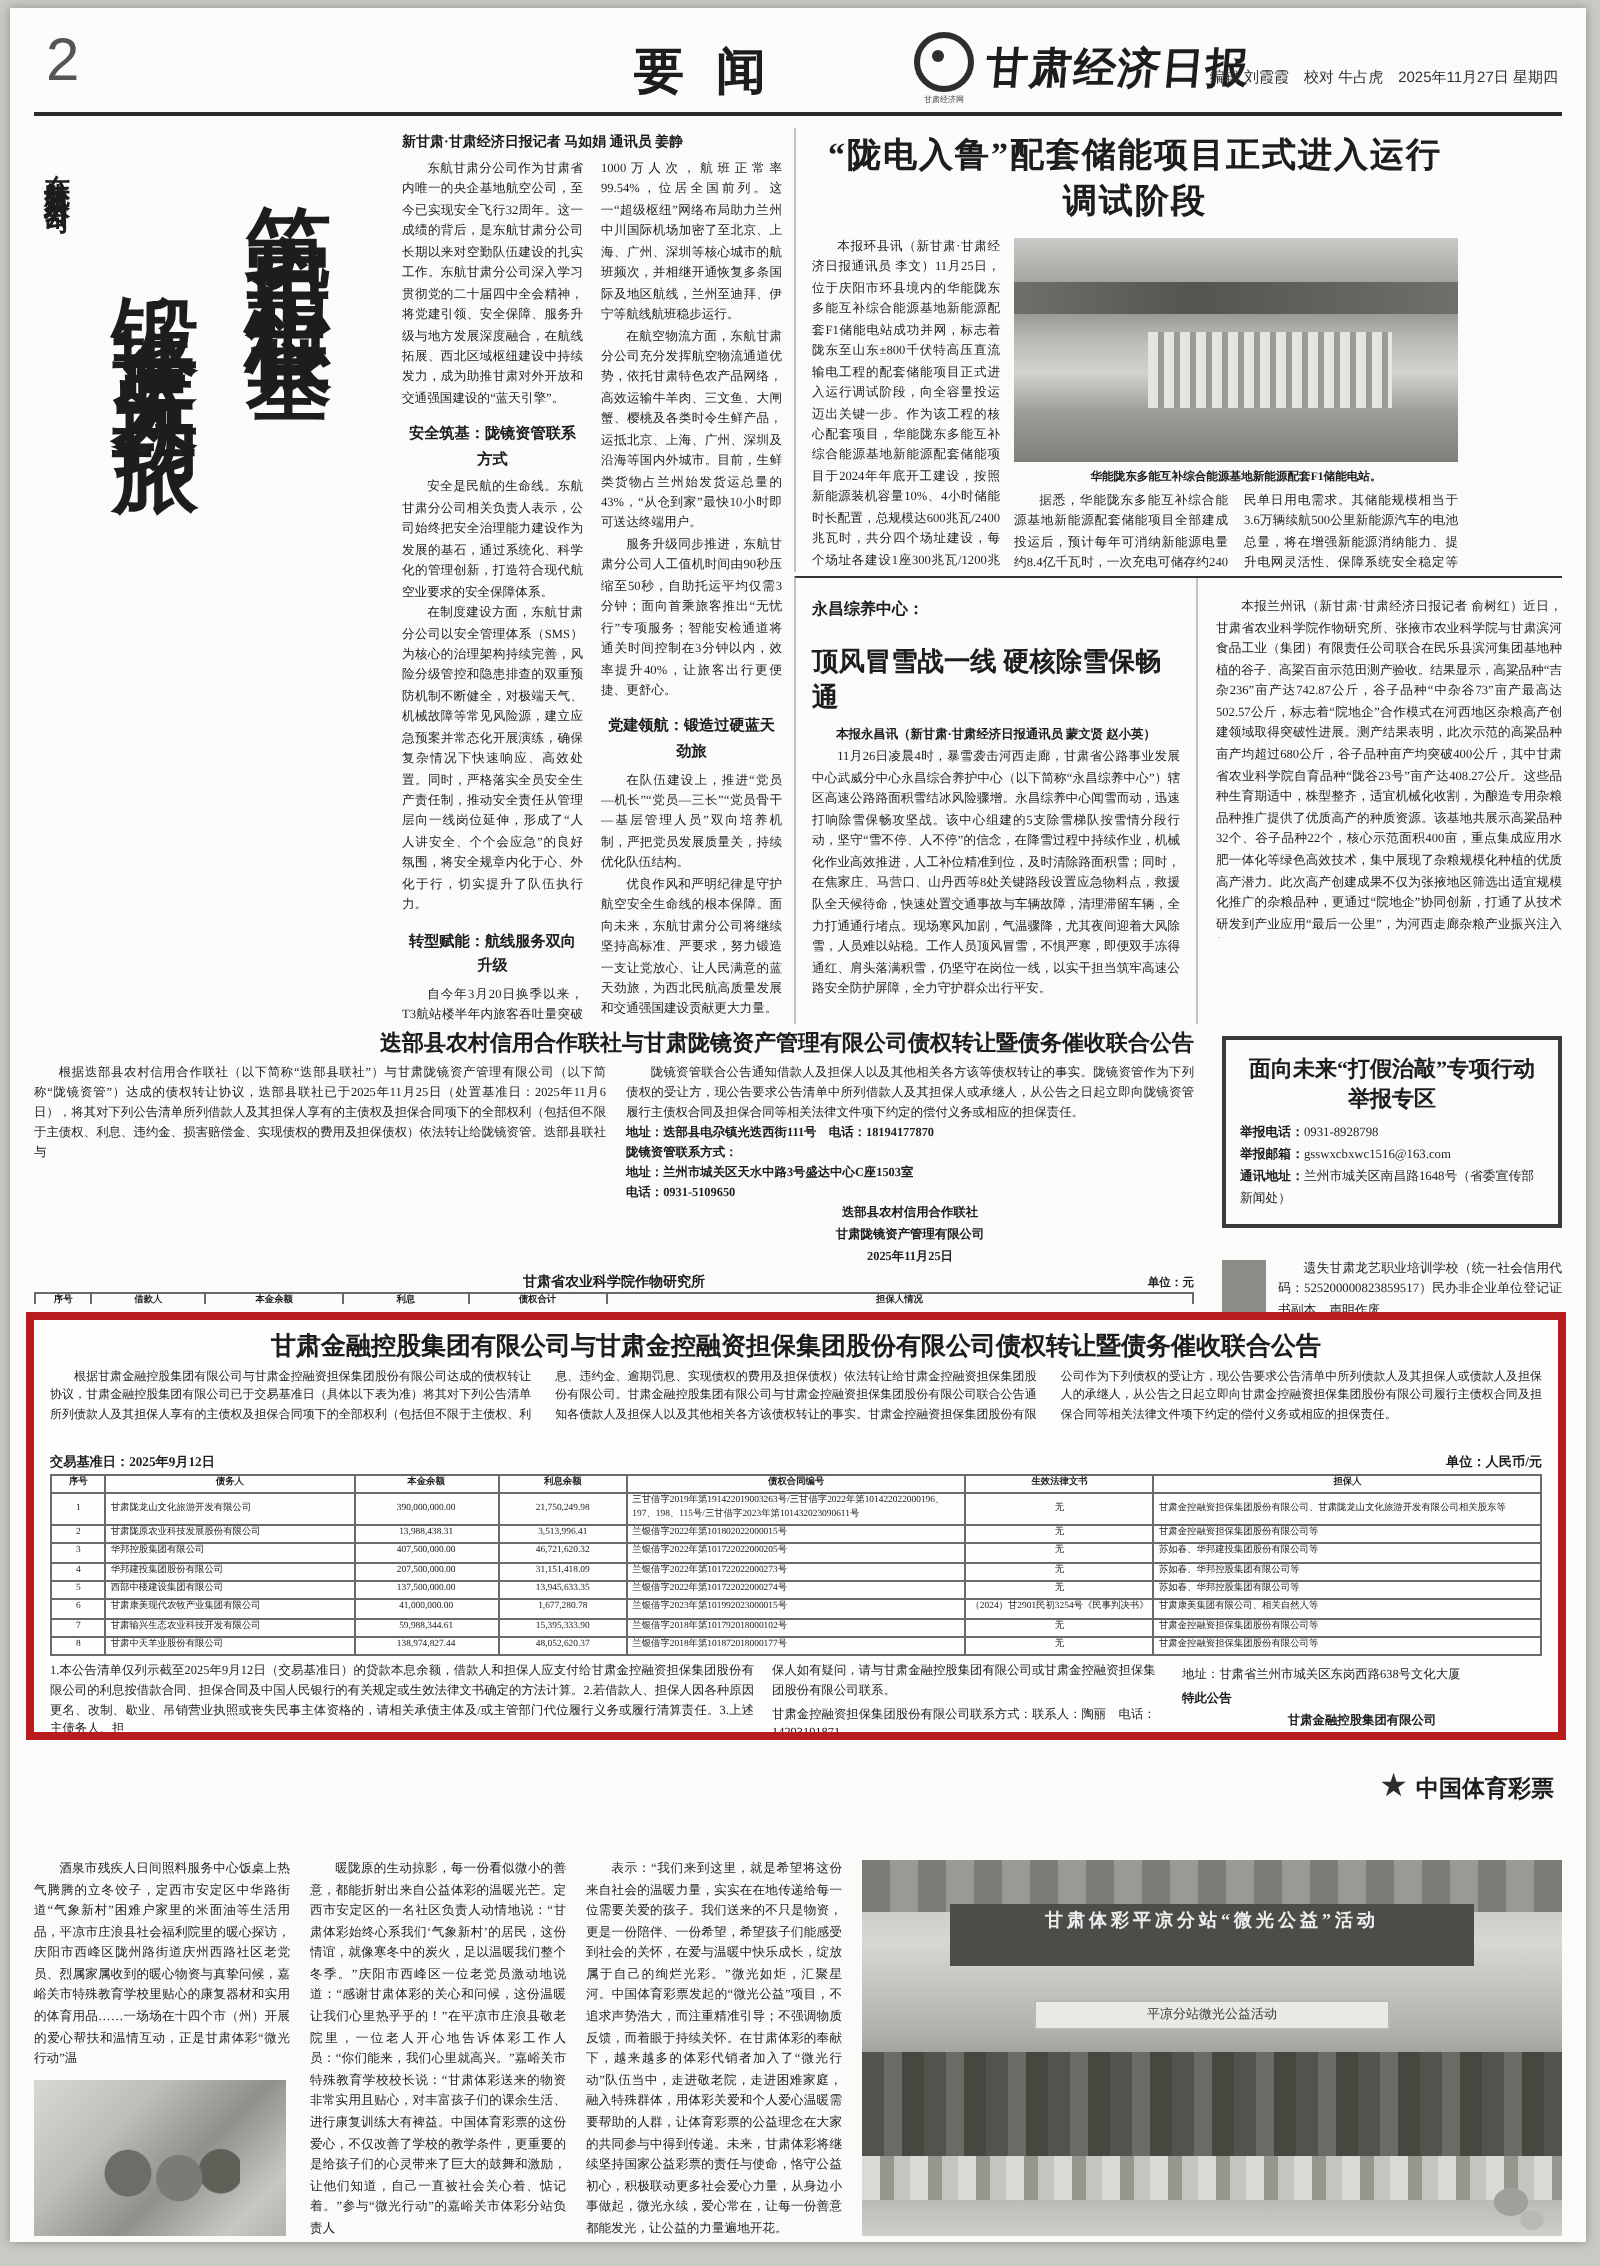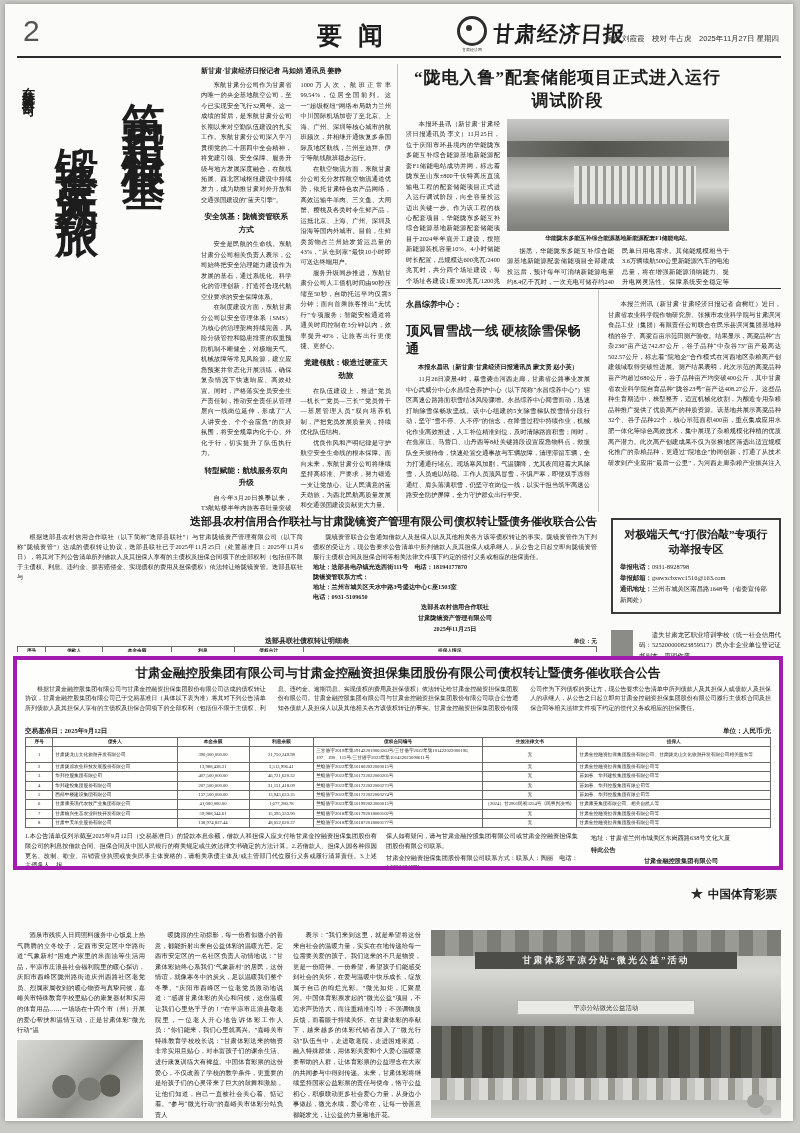--- a/index.html
+++ b/index.html
@@ -75,21 +75,21 @@
   .report{border:2px solid #3a3a3a;padding:7px 7px 6px 7px}
   .r-title{font-size:11px;font-weight:900;text-align:center;margin-bottom:5px}
   .r-line{font-size:6.4px;line-height:1.7}
   .r-line b{font-weight:bold}
   .lost{display:flex;gap:6px;margin-top:16px}
   .lost-tag{width:22px;min-height:56px;background:#8b8b88;color:#fff;font-weight:bold;font-size:12px;
             display:flex;flex-direction:column;align-items:center;justify-content:center;gap:4px}
   .lost-body{flex:1;font-size:6.4px;line-height:1.7}
   .lost-date{text-align:right;font-weight:bold;margin-top:3px}
   
-  .rednote{position:absolute;left:8px;top:652px;width:770px;height:214px;border:4px solid #a21caf;
+  .rednote{position:absolute;left:8px;top:652px;width:770px;height:214px;border:4px solid #b91c1c;
            padding:4px 8px;box-sizing:border-box;overflow:hidden;background:#fefefd}
   .rn-title{font-size:12.5px;font-weight:900;text-align:center;margin:1px 0 3px}
   .rn-intro{column-count:3;column-gap:12px;font-size:6px;line-height:1.55;height:40px;overflow:hidden;text-align:justify}
   .rn-meta{display:flex;justify-content:space-between;font-size:6.6px;font-weight:bold;margin:2px 0 1px}
   .rn-notes{display:flex;gap:9px;margin-top:3px;font-size:6.2px;line-height:1.55}
   .rn-nA{width:352px;text-align:justify}
   .rn-nB{width:196px}
   .rn-nC{flex:1}
   .rn-c{margin-top:2px}
   .rn-close{margin-top:2px;font-weight:bold}
@@ -107,21 +107,21 @@
      linear-gradient(135deg,#d8d8d5 0%,#bdbdba 30%,#8f8f8b 55%,#c7c7c4 80%,#a9a9a6 100%);position:relative}
   .photo-sm::after{content:"";position:absolute;left:18%;top:30%;width:64%;height:55%;
      background:radial-gradient(circle at 30% 40%,#6d6d68 0 18%,transparent 19%),
                 radial-gradient(circle at 62% 45%,#7b7b76 0 20%,transparent 21%),
                 radial-gradient(circle at 88% 38%,#606059 0 14%,transparent 15%)}
   .gphoto{flex:1;position:relative;background:
      linear-gradient(180deg,#bfbfbc 0%,#d7d7d4 22%,#b1b1ae 45%,#8a8a86 62%,#6f6f6a 75%,#b5b5b1 88%,#cfcfcc 100%);
      overflow:hidden}
   .gphoto::before{content:"";position:absolute;left:0;top:0;width:100%;height:14%;
      background:repeating-linear-gradient(90deg,#7d7d78 0 14px,#9a9a95 14px 28px)}
-  .gp-b1{position:absolute;left:44px;right:44px;top:22px;height:17px;background:#4c4c48;color:#eee;
+  .gp-b1{position:absolute;left:44px;right:44px;top:22px;height:31px;background:#4c4c48;color:#eee;
      font-size:9px;font-weight:bold;text-align:center;line-height:17px;letter-spacing:2px}
   .gp-b2{position:absolute;left:86px;right:86px;top:70px;height:13px;background:#e9e9e6;color:#3c3c3a;
      font-size:6.5px;text-align:center;line-height:13px;border:1px solid #b7b7b3}
   .gp-crowd{position:absolute;left:0;right:0;top:96px;height:52px;
      background:repeating-linear-gradient(90deg,#53534e 0 11px,#6b6b66 11px 20px,#47473f 20px 31px)}
   .gp-goods{position:absolute;left:0;right:0;top:148px;height:22px;
      background:repeating-linear-gradient(90deg,#d9d9d6 0 9px,#97978f 9px 16px,#c4c4c0 16px 24px)}
   .wm{position:absolute;right:8px;bottom:2px;display:flex;align-items:center;gap:7px;
       font-family:"Liberation Sans",sans-serif;font-size:24px;color:rgba(150,150,150,.85);font-weight:bold}
   .wx{width:26px;height:22px;position:relative}
@@ -213,41 +213,41 @@
         <div class="d-line">地址：迭部县电尕镇光迭西街111号　电话：18194177870</div>
         <div class="d-line">陇镜资管联系方式：</div>
         <div class="d-line">地址：兰州市城关区天水中路3号盛达中心C座1503室</div>
         <div class="d-line">电话：0931-5109650</div>
         <div class="d-sig">迭部县农村信用合作联社</div>
         <div class="d-sig">甘肃陇镜资产管理有限公司</div>
         <div class="d-sig">2025年11月25日</div>
       </div>
     </div>
     <div class="d-caprow">
-      <div class="d-cap">迭部县联社债权转让明细表</div>
+      <div class="d-cap">甘肃省农业科学院作物研究所</div>
       <div class="d-unit">单位：元</div>
     </div>
     <table class="nt">
       <tbody>
           <tr>
         <th style="width:4%">序号</th>
         <th style="width:9%">借款人</th>
         <th style="width:11%">本金余额</th>
         <th style="width:10%">利息</th>
         <th style="width:11%">债权合计</th>
         <th>担保人情况</th>
       </tr>
 
     </tbody>
       </table>
   </div>
 
   <div class="rbox">
     <div class="report">
-      <div class="r-title">对极端天气“打假治敲”专项行动举报专区</div>
+      <div class="r-title">面向未来“打假治敲”专项行动举报专区</div>
       <div class="r-line"><b>举报电话：</b><span>0931-8928798</span></div>
       <div class="r-line"><b>举报邮箱：</b><span>gsswxcbxwc1516@163.com</span></div>
       <div class="r-line"><b>通讯地址：</b><span>兰州市城关区南昌路1648号（省委宣传部新闻处）</span></div>
     </div>
     <div class="lost">
       <div class="lost-tag" style="writing-mode:vertical-rl;letter-spacing:6px">挂失</div>
       <div class="lost-body">
         <p class="jp">遗失甘肃龙艺职业培训学校（统一社会信用代码：525200000823859517）民办非企业单位登记证书副本，声明作废。</p>
         <div class="lost-date">2025年11月27日</div>
       </div>

